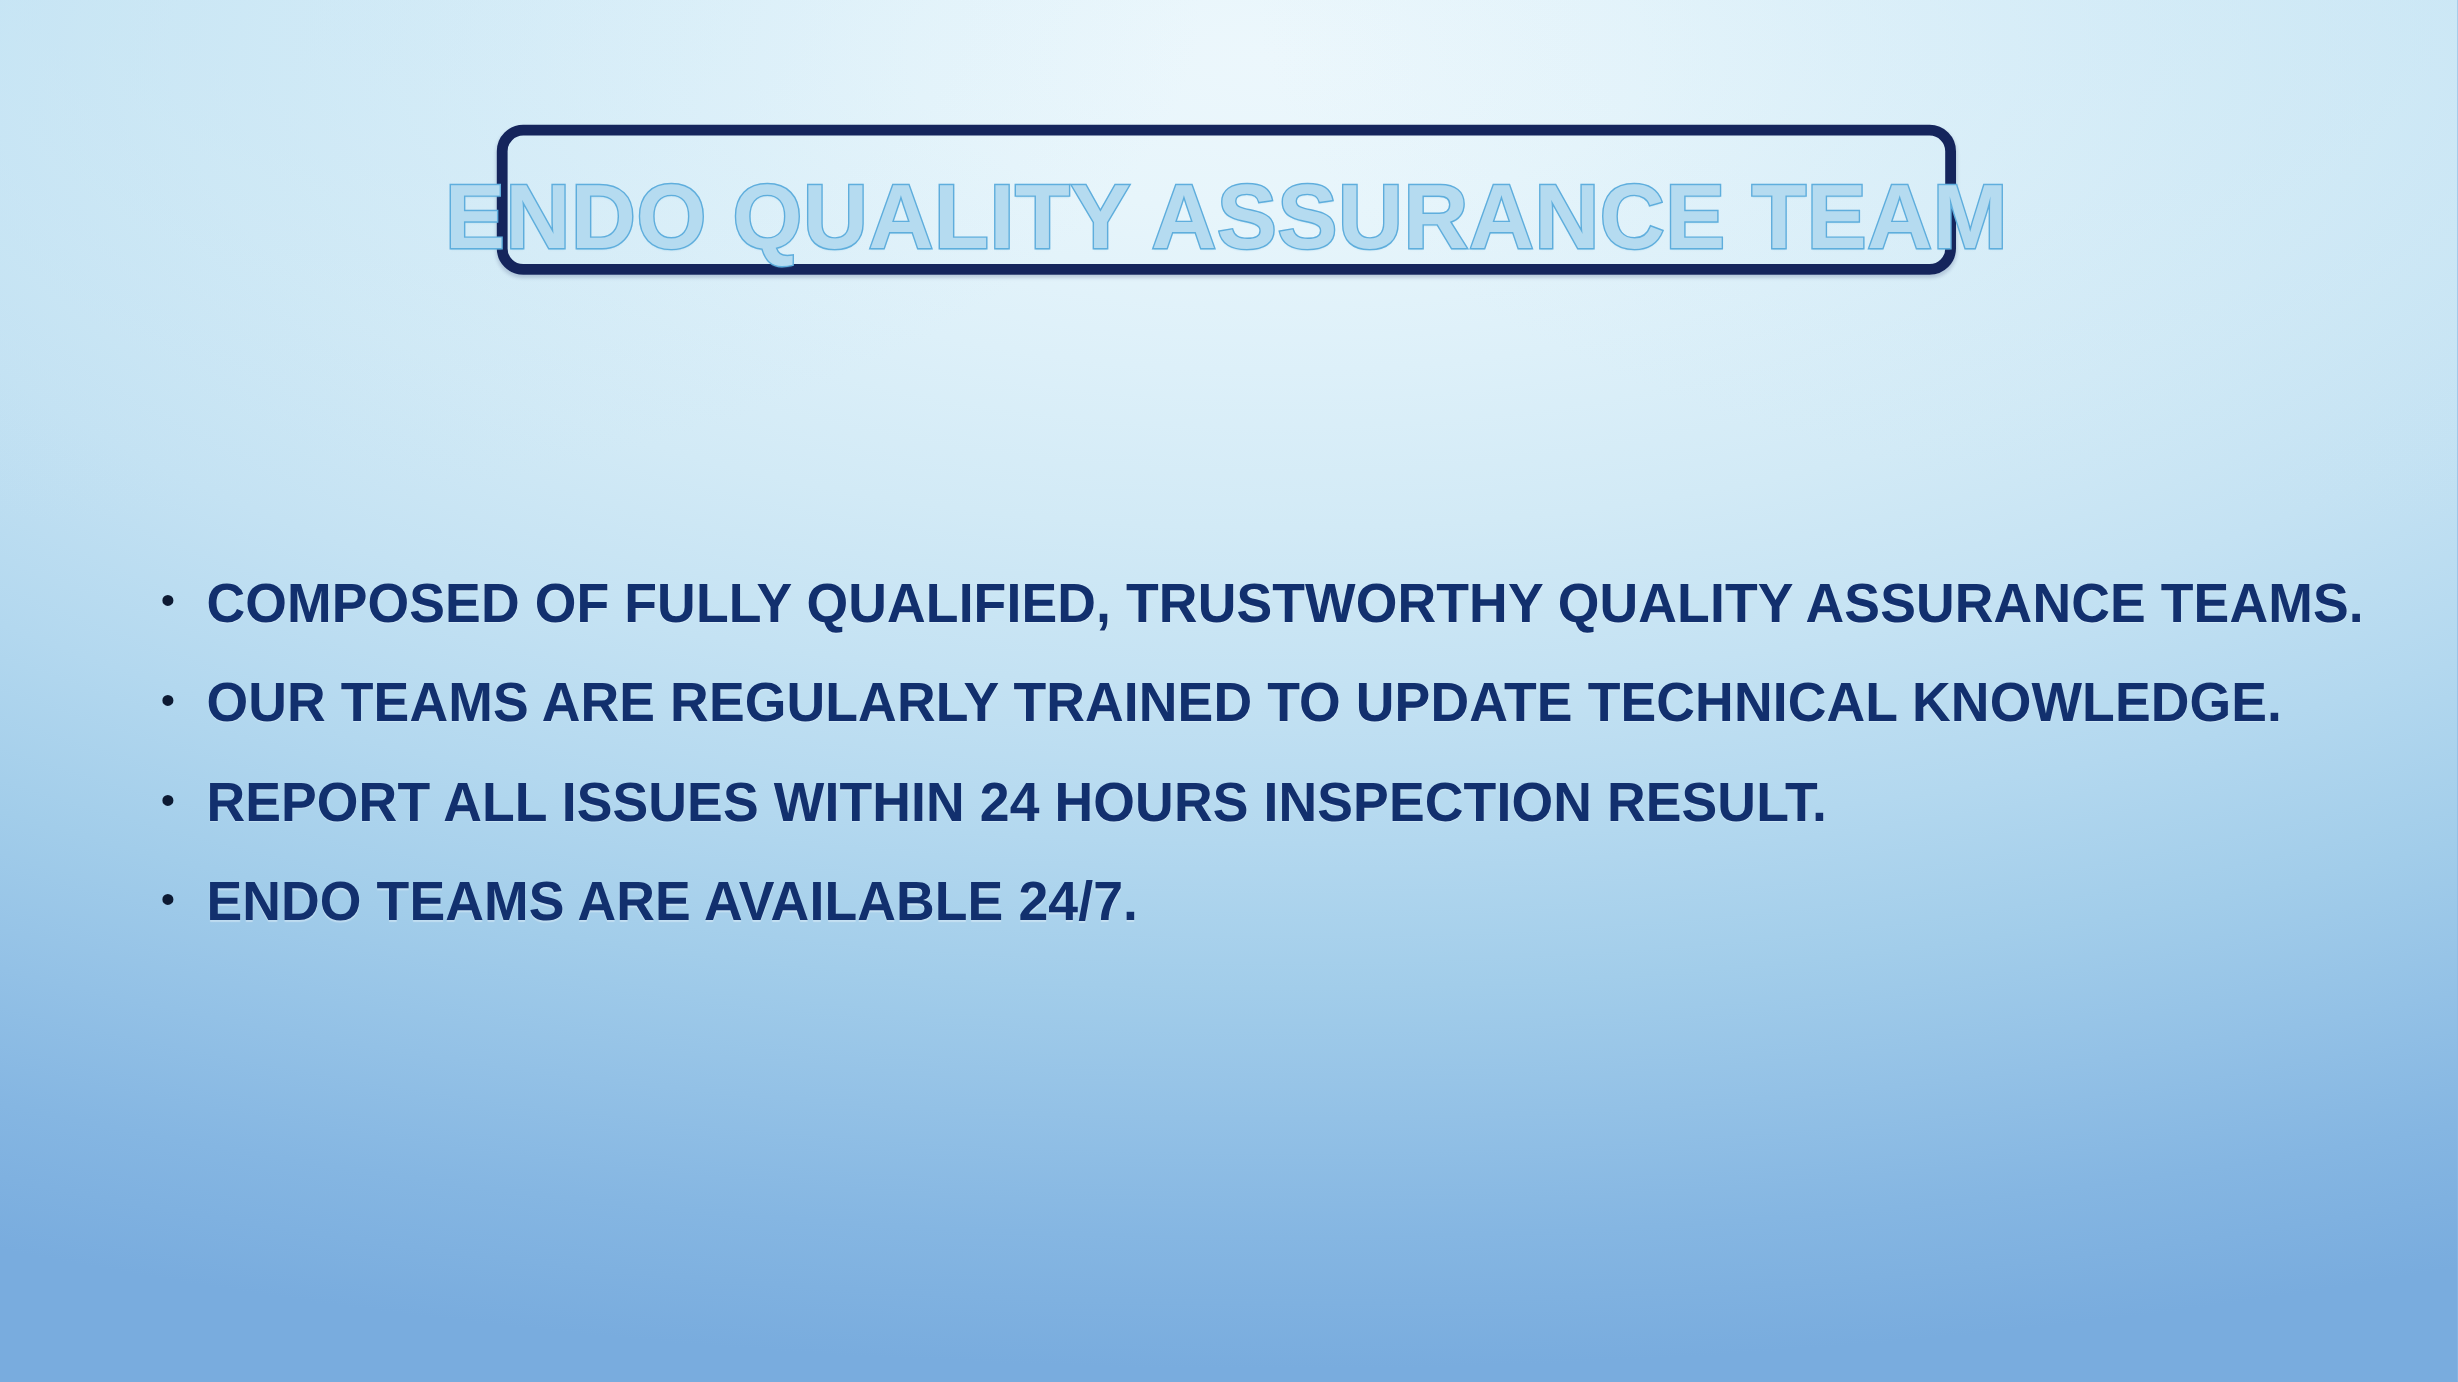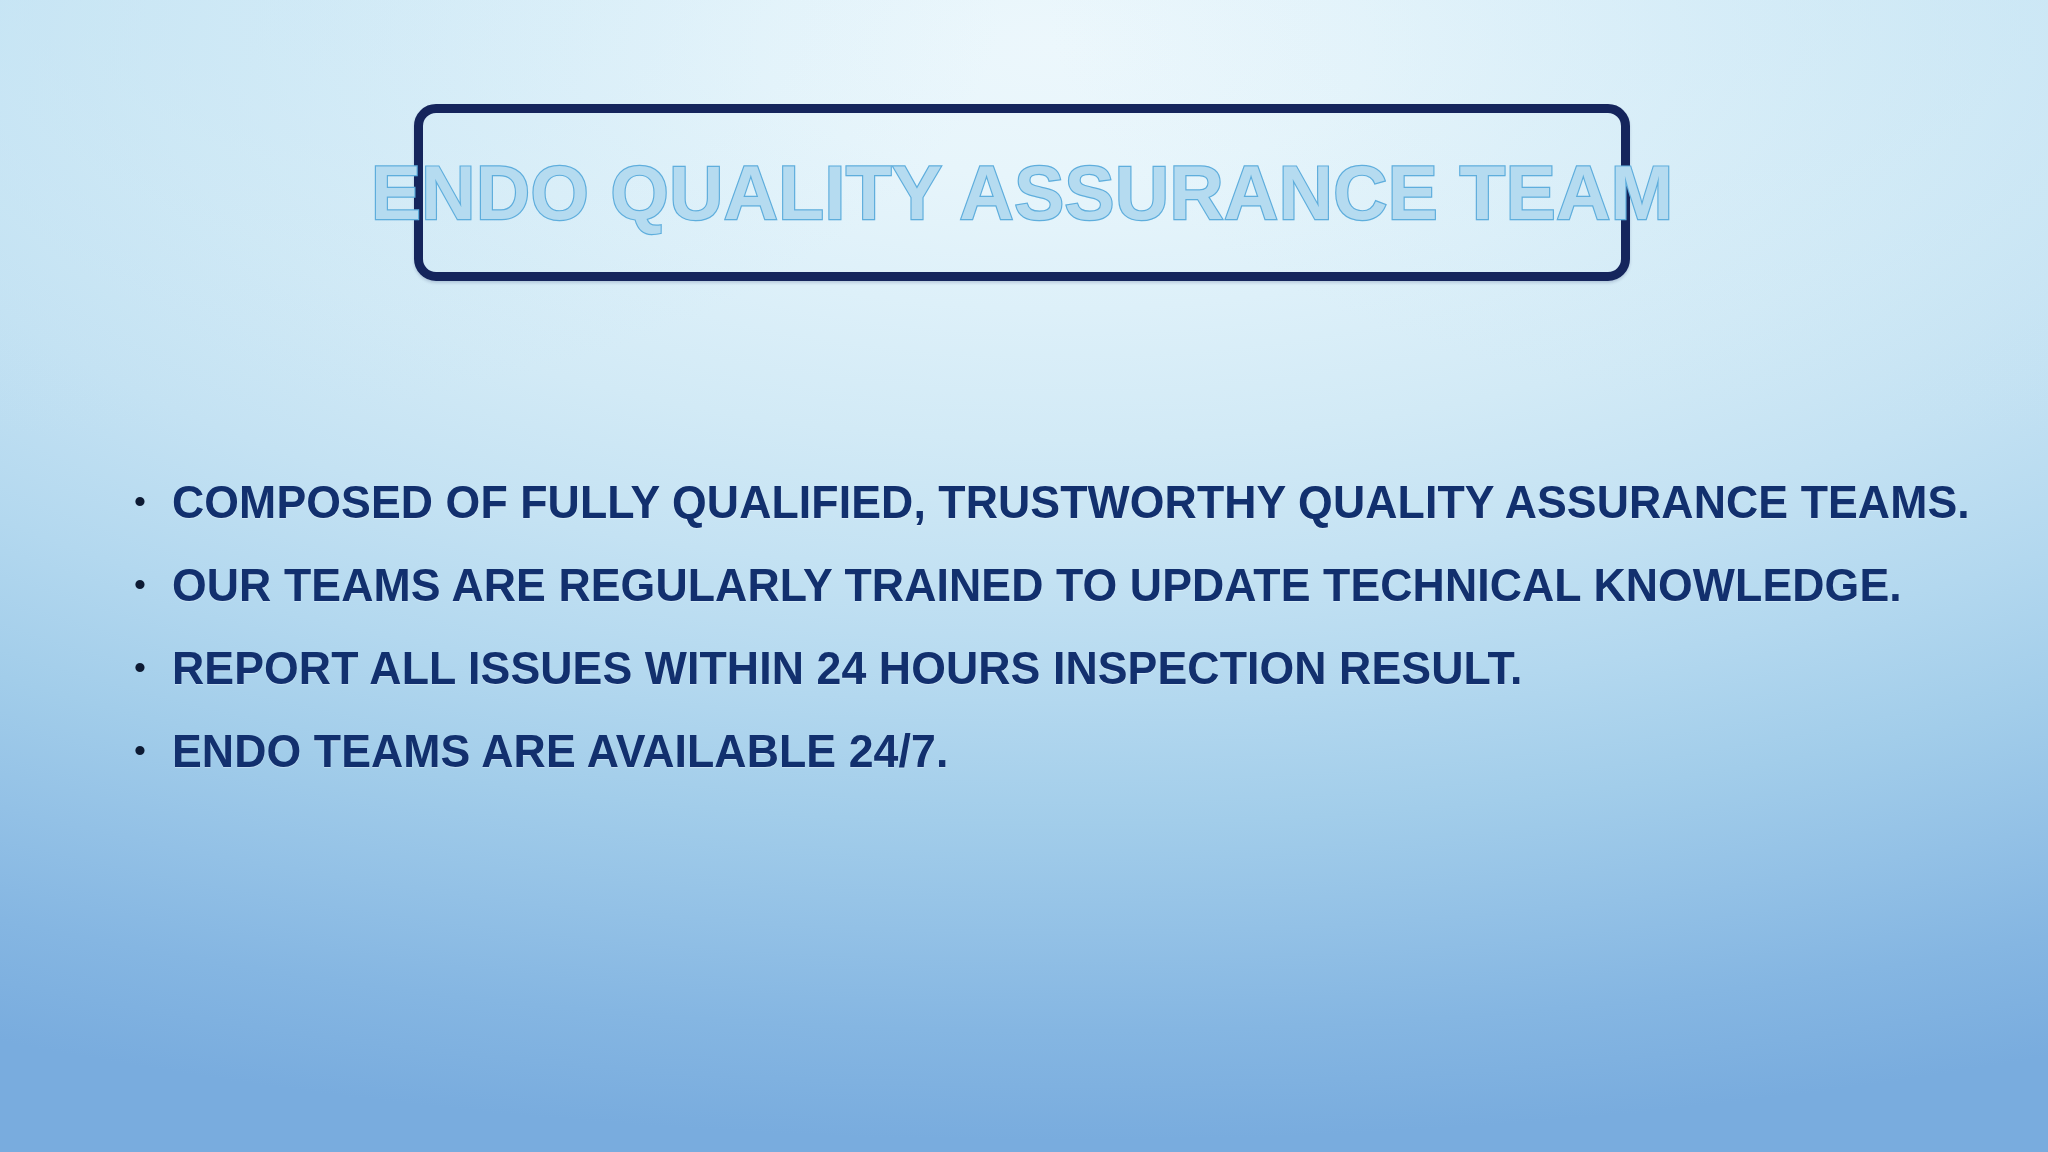--- a/index.html
+++ b/index.html
@@ -45,26 +45,26 @@
       radial-gradient(70% 55% at 100% 0%, rgba(200,230,245,0.45) 0%, rgba(200,230,245,0) 70%);
     pointer-events: none;
   }
 
   
   .title-plaque {
     position: absolute;
     left: 414px;
     top: 104px;
     width: 1216px;
-    height: 177px;
+    height: 125px;
     border: 9px solid #15255c;
     border-radius: 22px;
     background: transparent;
     display: flex;
-    align-items: center;
+    align-items: flex-end;
     justify-content: center;
     box-shadow: 0 2px 3px rgba(20,37,92,0.18);
   }
 
   .title-text {
     font-family: "Liberation Sans Narrow", "Liberation Sans", sans-serif;
     font-weight: bold;
     font-size: 76px;
     line-height: 1;
     letter-spacing: 0.5px;

